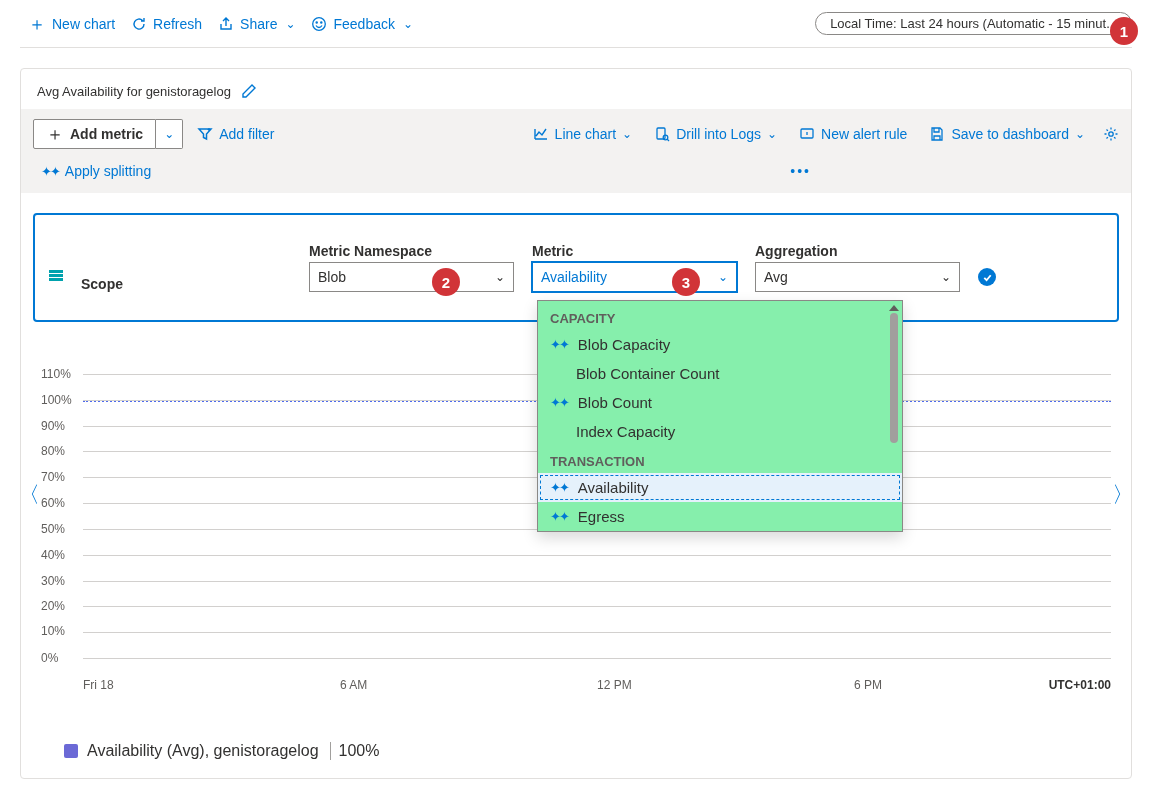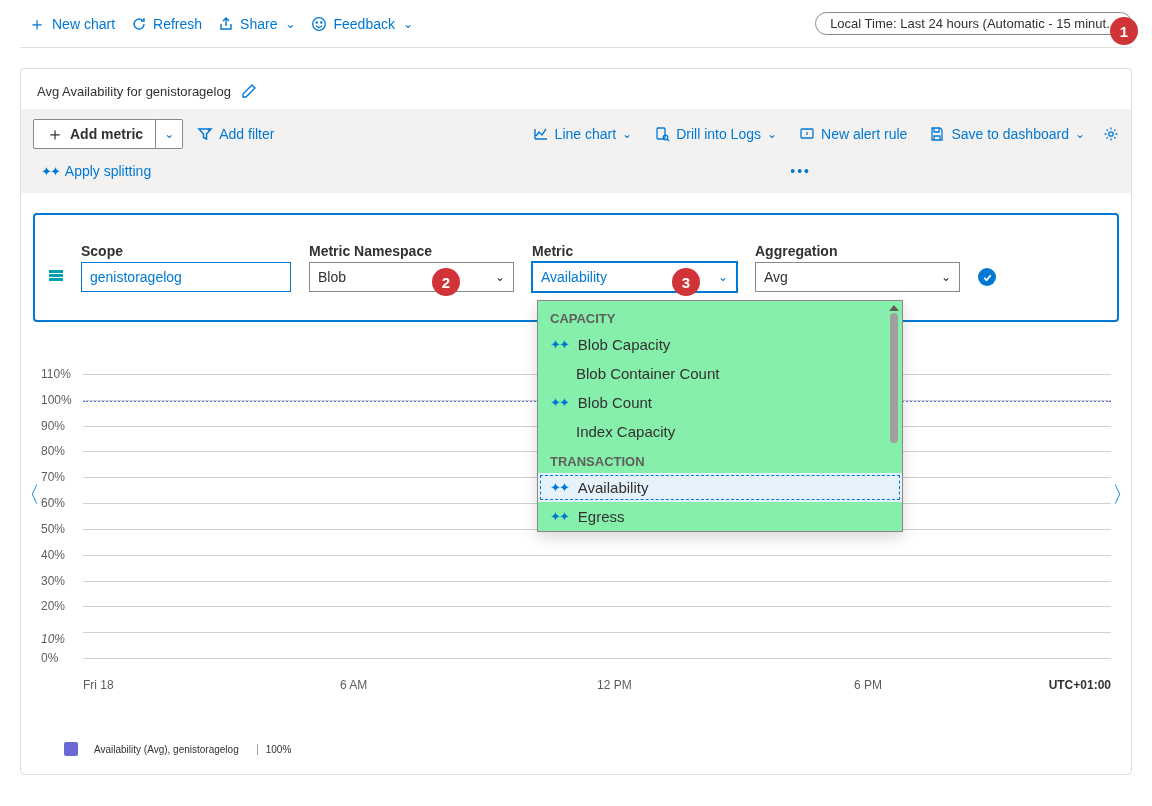--- a/index.html
+++ b/index.html
@@ -38,21 +38,21 @@
   .tri.up { border-bottom:6px solid #605e5c; }
   
   .chart-wrap { position:relative; margin:52px 20px 0 20px; height:340px; }
   .chart { position:absolute; left:42px; right:0; top:0; height:296px; }
   .grid  { position:absolute; left:0; right:0; border-top:1px solid #d2d0ce; }
   .ylab  { position:absolute; left:0; font-size:12px; color:#605e5c; transform:translateY(-50%); }
   .xlab-row { position:absolute; left:42px; right:0; top:304px; display:flex; font-size:12px; color:#605e5c; }
   .xlab-row span { flex:1; text-align:left; }
   .utc { position:absolute; right:0; top:304px; font-size:12px; color:#323130; font-weight:600; }
   .nav-arrow { position:absolute; top:480px; font-size:22px; color:#0078d4; cursor:pointer; }
-  .legend { display:flex; align-items:center; gap:16px; margin:28px 0 18px 28px; font-size:10px;padding-left:15px; }
+  .legend { display:flex; align-items:center; gap:9px; margin:28px 0 18px 28px; font-size:16px;padding-left:15px; }
   .swatch { width:14px; height:14px; background:#6b69d6; border-radius:2px; }
   .legval { border-left:1px solid #a19f9d; padding-left:8px; margin-left:2px; }
   svg.ic { width:16px; height:16px; flex:none; }
   .scope-ic { width:14px; height:14px; display:flex; flex-direction:column; gap:1px; margin-bottom:8px; }
   .scope-ic span { height:3px; background:#00a2ad; }
   .plus  { font-size:18px; line-height:14px; }
   .chev  { font-size:12px; }
   .metric-ic { color:#0078d4; font-size:13px; letter-spacing:-2px; }
   .data-line { position:absolute; left:0; right:0; border-top:2px dotted #4f6bed; }
 </style>
@@ -166,23 +166,20 @@
   </div>
 
   <div class="config-card">
     <div class="scope-ic">
           <span></span>
           <span></span>
           <span></span>
         </div>
     <div class="cfg-col" style="width:210px">
       <span class="cfg-lbl">Scope</span>
-      <div class="sel blue">
-            <span>genistoragelog</span>
-          </div>
     </div>
     <div class="cfg-col" style="width:205px">
       <span class="cfg-lbl">Metric Namespace</span>
       <div class="sel">
             <span>Blob</span>
             <span class="chev">⌄</span>
           </div>
     </div>
     <div class="cfg-col" style="width:205px">
       <span class="cfg-lbl">Metric</span>
@@ -232,21 +229,21 @@
   <div class="ylab" style="top: 0px;">110%</div>
         <div class="ylab" style="top: 25.8182px;">100%</div>
         <div class="ylab" style="top: 51.6364px;">90%</div>
         <div class="ylab" style="top: 77.4545px;">80%</div>
         <div class="ylab" style="top: 103.273px;">70%</div>
         <div class="ylab" style="top: 129.091px;">60%</div>
         <div class="ylab" style="top: 154.909px;">50%</div>
         <div class="ylab" style="top: 180.727px;">40%</div>
         <div class="ylab" style="top: 206.545px;">30%</div>
         <div class="ylab" style="top: 232.364px;">20%</div>
-        <div class="ylab" style="top: 265px; font-style: italic;">10%</div>
+        <div class="ylab" style="top: 257px;">10%</div>
         <div class="ylab" style="top: 284px;">0%</div>
       </div>
 
   <div class="legend">
     <div class="swatch"></div>
     <span>Availability (Avg), genistoragelog</span>
     <span class="legval">100%</span>
   </div>
 </div>
 

